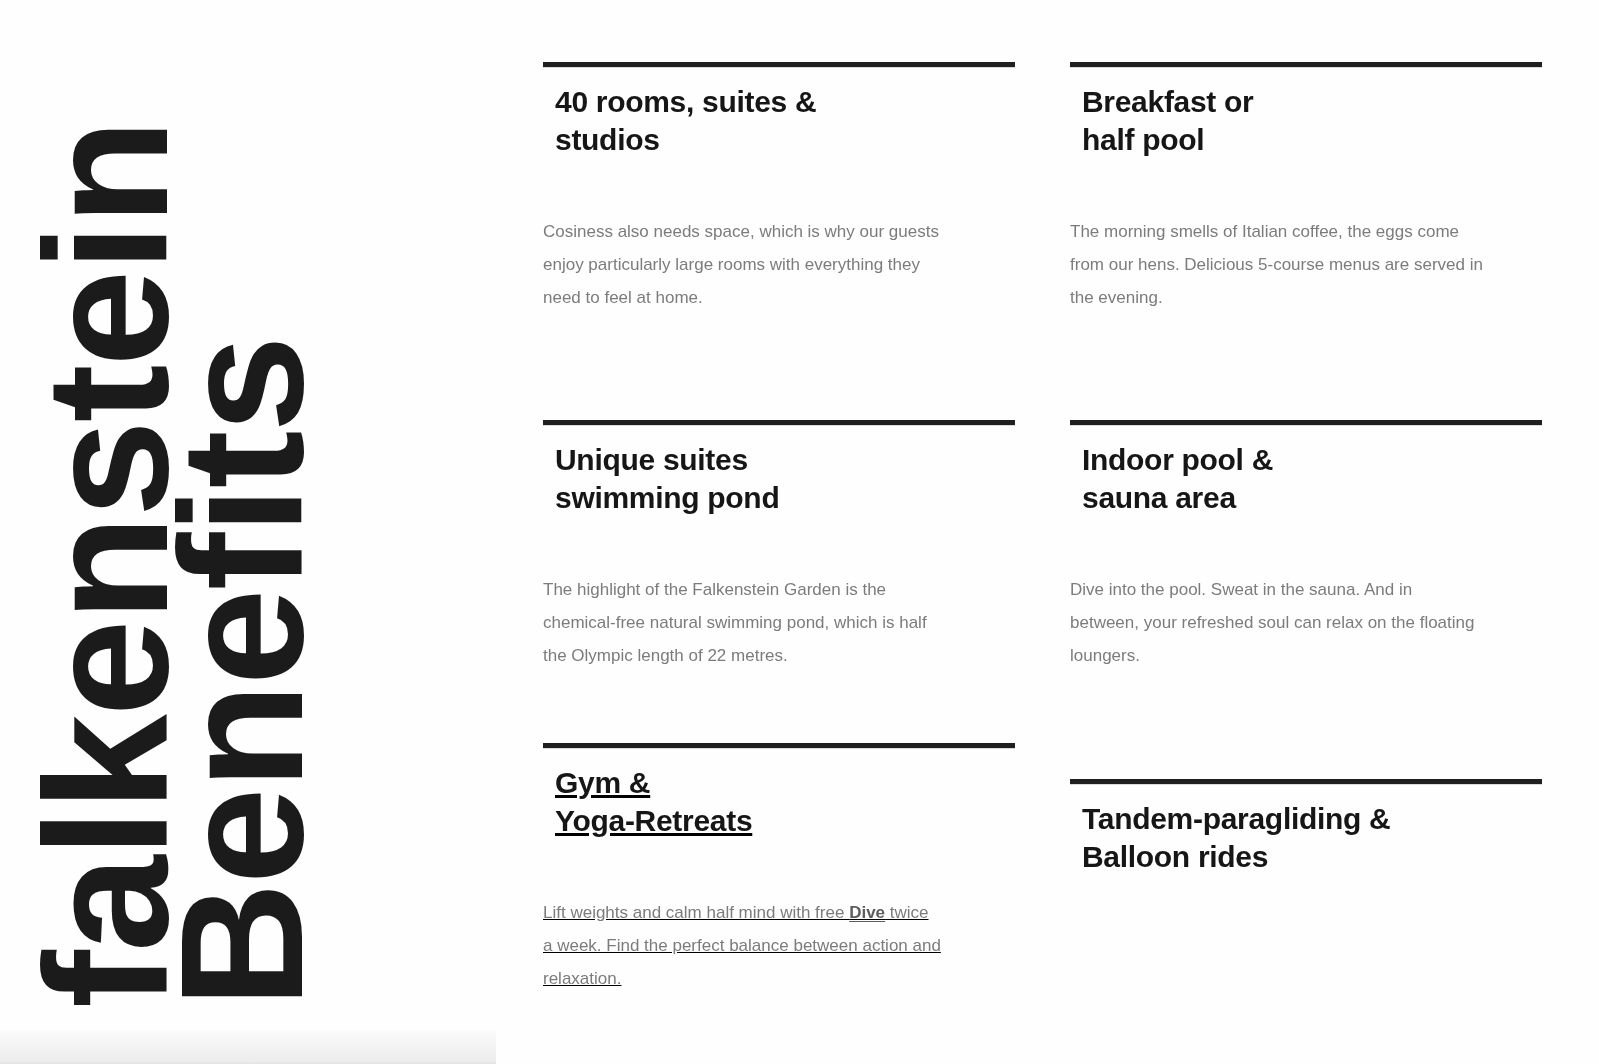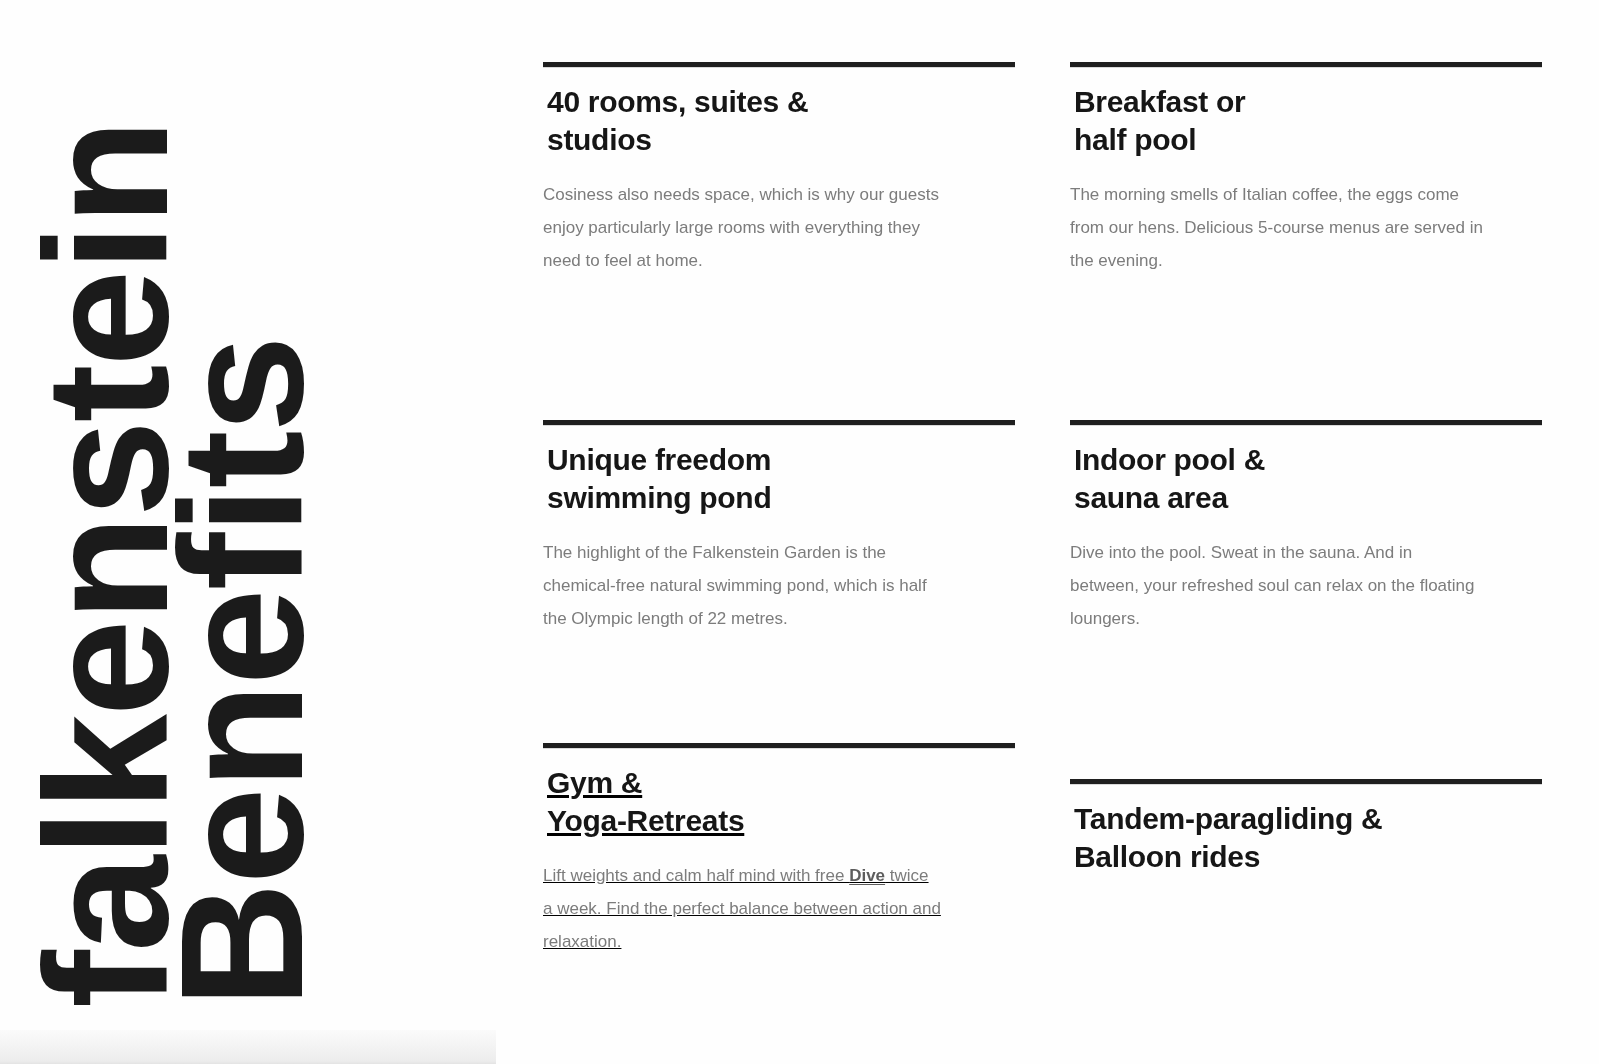--- a/index.html
+++ b/index.html
@@ -32,30 +32,30 @@
   .card {
     position: absolute;
     width: 472px;
   }
   .card .rule {
     height: 6px;
     background: #1f1f1f;
     border-bottom: 1px solid #d9d9d9;
   }
   .card h3 {
-    margin: 15px 4px 0;
+    margin: 15px 12px 0;
     font-size: 30px;
     line-height: 38px;
     font-weight: 700;
     letter-spacing: -0.3px;
     color: #161616;
     white-space: pre-line;
   }
   .card p {
-    margin: 19px 0 0;
+    margin: 56px 0 0;
     font-size: 17px;
     line-height: 33px;
     color: #7c7c7c;
     white-space: pre-line;
   }
   .card p a {
     color: #5d5d5d;
     font-weight: 700;
     text-decoration: underline;
     text-underline-offset: 3px;
@@ -104,21 +104,21 @@
       <div class="rule"></div>
       <h3>Breakfast or
 half pool</h3>
       <p>The morning smells of Italian coffee, the eggs come
 from our hens. Delicious 5-course menus are served in
 the evening.</p>
     </div>
 
     <div class="card card-3">
       <div class="rule"></div>
-      <h3>Unique freedom
+      <h3>Unique suites
 swimming pond</h3>
       <p>The highlight of the Falkenstein Garden is the
 chemical-free natural swimming pond, which is half
 the Olympic length of 22 metres.</p>
     </div>
 
     <div class="card card-4">
       <div class="rule"></div>
       <h3>Indoor pool &amp;
 sauna area</h3>

